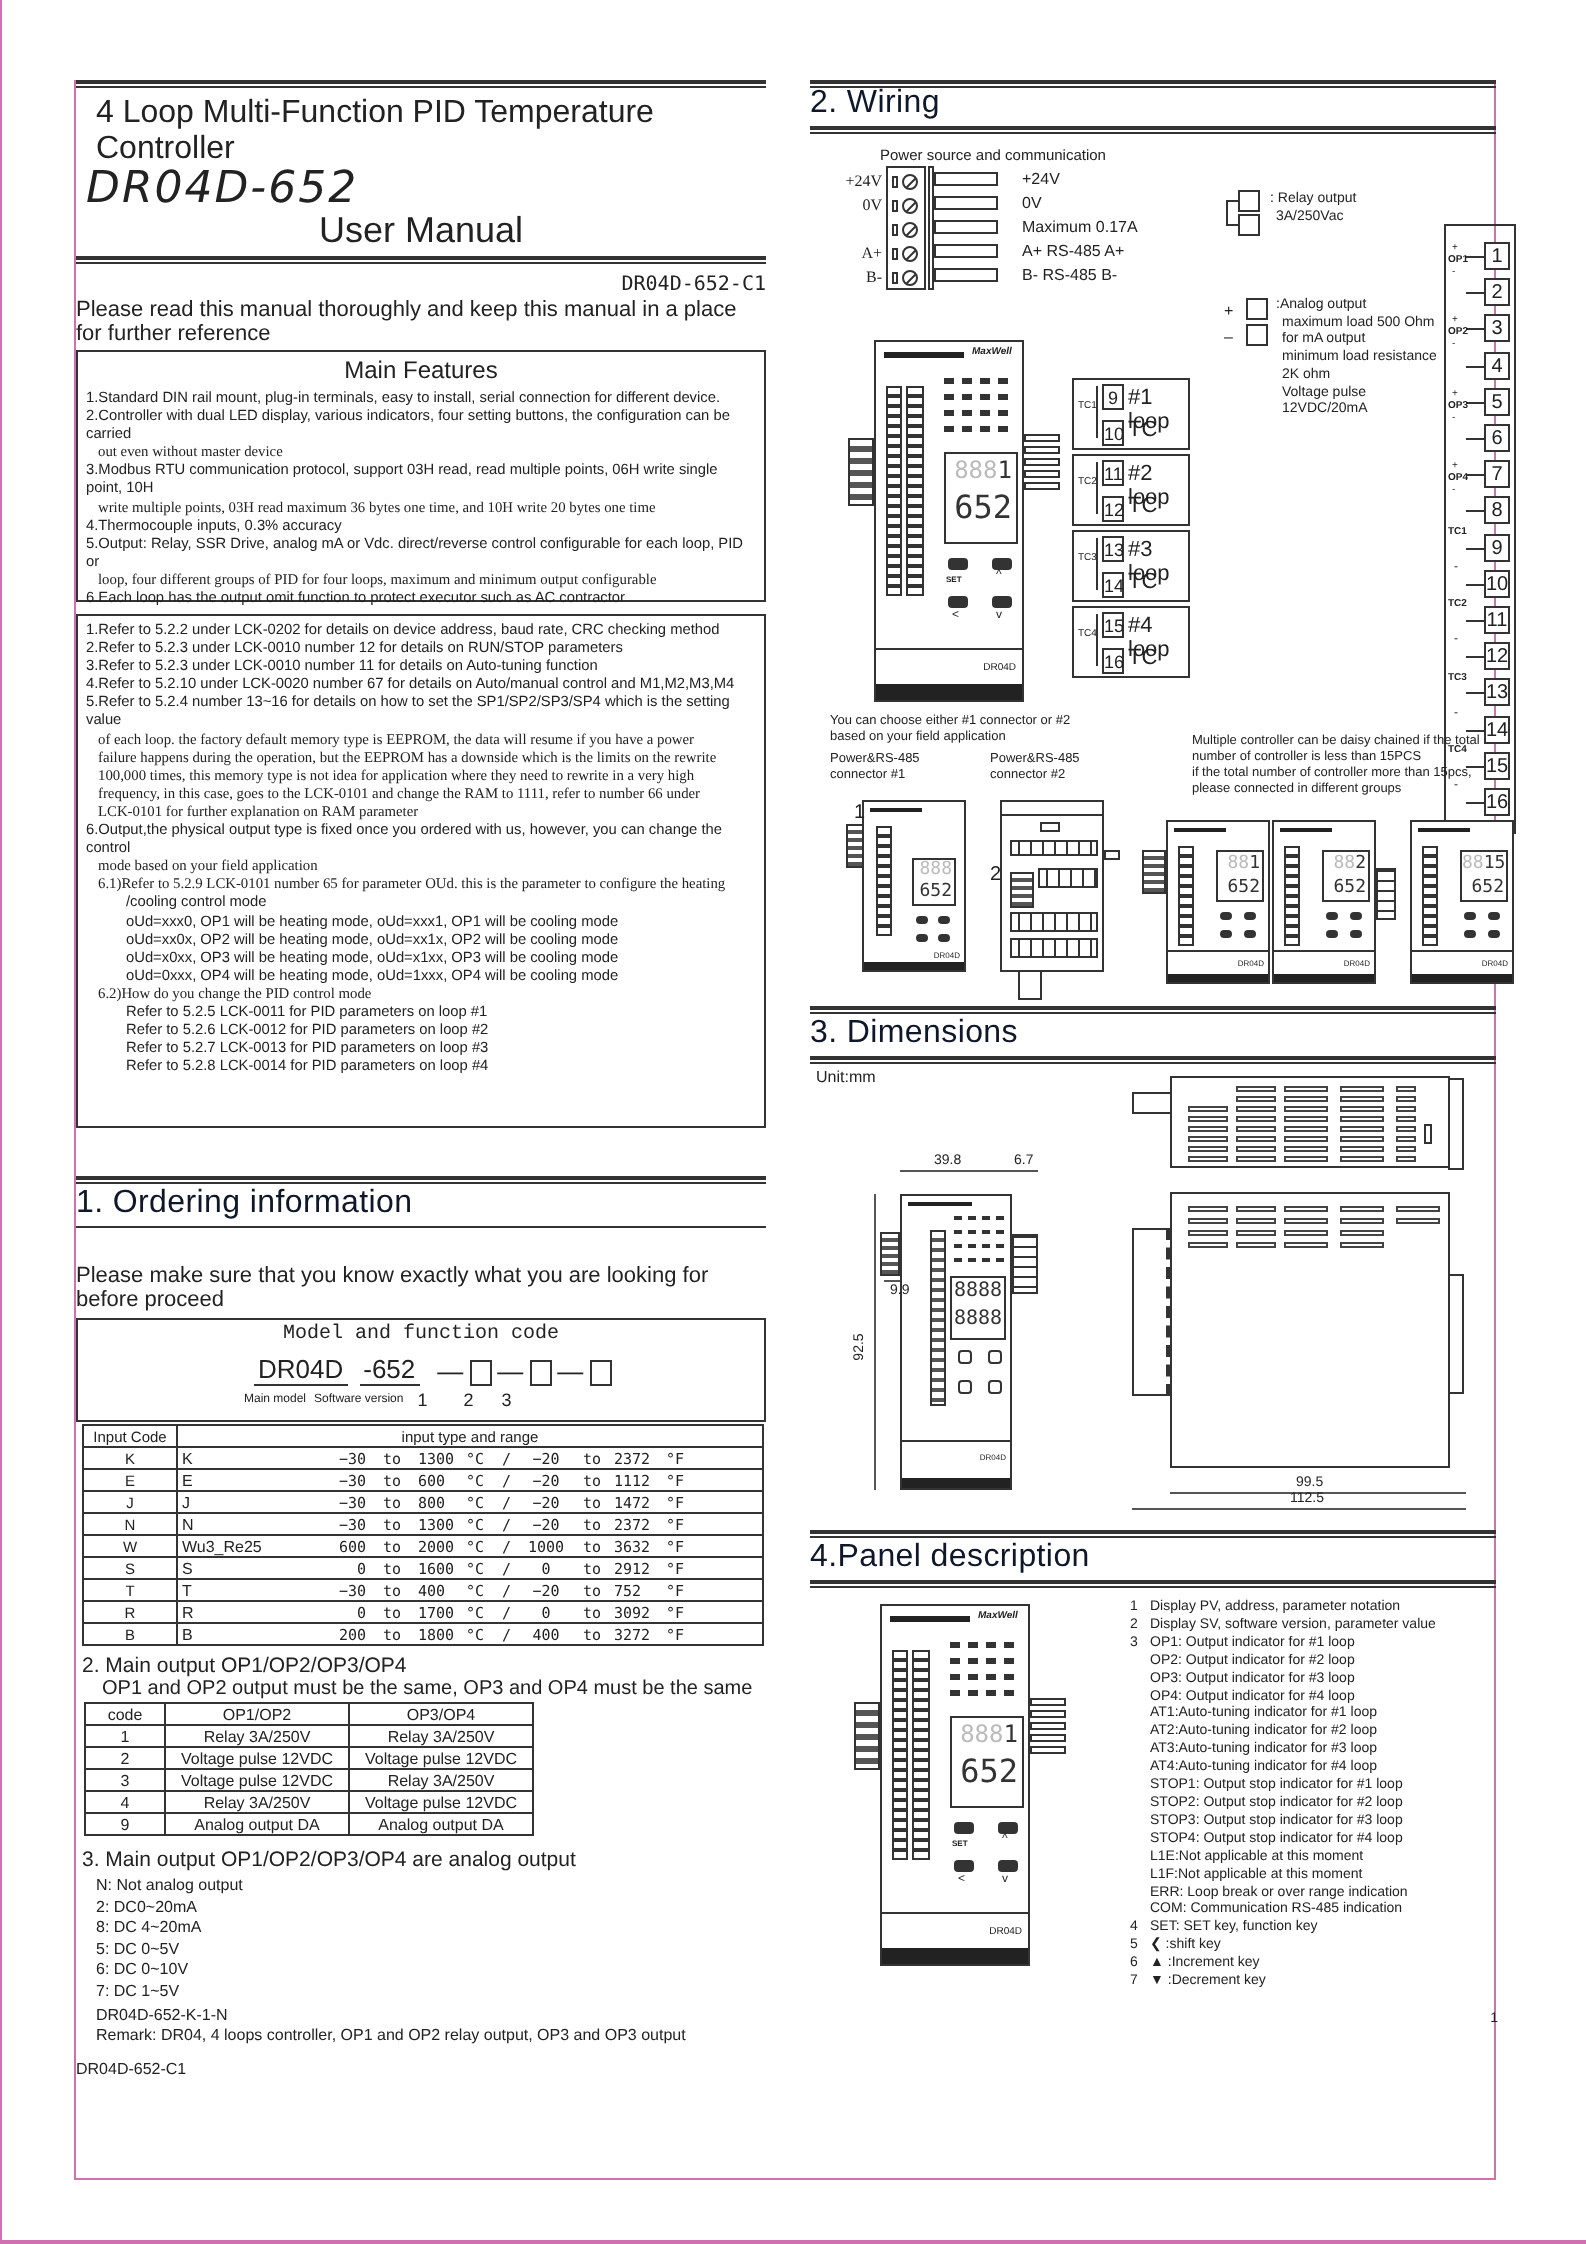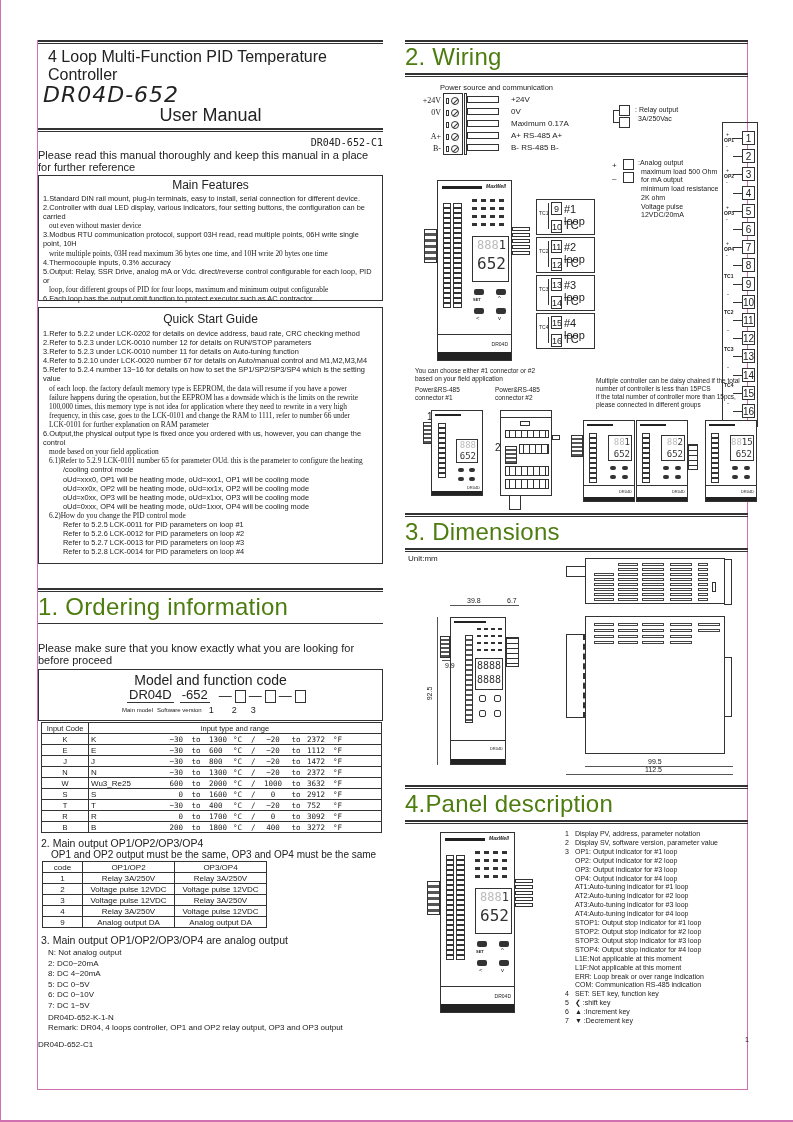--- a/index.html
+++ b/index.html
@@ -6,39 +6,39 @@
   html, body { width: 793px; height: 1122px; background: #fff; overflow: hidden; }
   body { font-family: "Liberation Sans", sans-serif; color: #222; position: relative; }
   .page-border-left { position: absolute; left: 0; top: 0; width: 1px; height: 1122px; background: #d070b0; }
   .page-border-bottom { position: absolute; left: 0; top: 1120px; width: 793px; height: 2px; background: #d070b0; }
   .page-frame { position: absolute; left: 37px; top: 40px; width: 711px; height: 1050px; border-left: 1px solid #d070b0; border-right: 1px solid #d070b0; border-bottom: 1px solid #d070b0; }
   .col { position: absolute; top: 40px; }
   .col-left { left: 38px; width: 345px; }
   .col-right { left: 405px; width: 343px; }
 
   .double-rule { border-top: 2px solid #333; height: 4px; border-bottom: 1px solid #333; }
-  .sec-title { font-size: 24px; font-weight: normal; color: #4d7c0f; padding: 1px 0 2px 0; letter-spacing: 0.2px; }
+  .sec-title { font-size: 16px; font-weight: normal; color: #0f172a; padding: 1px 0 2px 0; letter-spacing: 0.2px; }
 
   
   .title-block { text-align: center; padding-top: 4px; }
   .title-main { font-size: 16px; padding-left: 10px; text-align: left; }
   .title-model { font-size: 22px; font-style: italic; text-align: left; padding-left: 5px; letter-spacing: 1px; font-family: "DejaVu Sans", sans-serif; margin-top: -2px; }
   .title-manual { font-size: 18px; margin-top: -2px; padding-bottom: 2px; }
   .doc-code { text-align: right; font-size: 10px; font-family: "DejaVu Sans Mono", monospace; padding-top: 5px; }
   .intro { font-size: 11px; line-height: 12px; padding-top: 1px; }
 
   .box { border: 1px solid #333; margin-top: 2px; padding: 2px 4px; }
   .box-title { text-align: center; font-size: 12px; padding: 2px 0 3px; }
   .small-list { font-size: 7.4px; line-height: 9.1px; }
   .small-list .ind1 { padding-left: 6px; font-family: Liberation Serif, serif; }
   .small-list .ind3 { padding-left: 20px; }
 
   .order-intro { font-size: 11px; padding-top: 18px; }
   .model-box { border: 1px solid #333; margin-top: 3px; height: 52px; position: relative; }
-  .model-box .mtitle { text-align: center; font-size: 14px; padding-top: 2px; }
+  .model-box .mtitle { text-align: center; font-size: 10px; padding-top: 2px; font-family: Liberation Mono, monospace; }
   .model-code { position: absolute; top: 17px; left: 88px; font-size: 13px; display: flex; align-items: flex-end; }
   .model-code .seg { border-bottom: 1px solid #333; padding: 0 2px; margin-right: 6px; }
   .model-code .dash { margin: 0 3px; }
   .model-code .sq { width: 11px; height: 13px; border: 1px solid #333; display: inline-block; }
   .model-labels { position: absolute; top: 37px; left: 83px; font-size: 6px; display: flex; gap: 4px; }
   .model-labels .num { font-size: 9px; margin-top: -2px; }
 
   .sub-h { font-size: 10.5px; padding-top: 4px; }
   table.input-tbl { border-collapse: collapse; margin-left: 3px; width: 341px; font-size: 7.5px; margin-top: 1px; }
   table.input-tbl td, table.input-tbl th { border: 1px solid #333; padding: 0 2px; height: 11px; font-weight: normal; }
@@ -107,21 +107,20 @@
       <div>3.Modbus RTU communication protocol, support 03H read, read multiple points, 06H write single point, 10H</div>
       <div class="ind1">write multiple points, 03H read maximum 36 bytes one time, and 10H write 20 bytes one time</div>
       <div>4.Thermocouple inputs, 0.3% accuracy</div>
       <div>5.Output: Relay, SSR Drive, analog mA or Vdc. direct/reverse control configurable for each loop, PID or</div>
       <div class="ind1">loop, four different groups of PID for four loops, maximum and minimum output configurable</div>
       <div>6.Each loop has the output omit function to protect executor such as AC contractor</div>
     </div>
   </div>
 
   <div class="box" style="height:257px; margin-top:6px;">
-    <div class="box-title">Quick Start Guide</div>
     <div class="small-list">
       <div>1.Refer to 5.2.2 under LCK-0202 for details on device address, baud rate, CRC checking method</div>
       <div>2.Refer to 5.2.3 under LCK-0010 number 12 for details on RUN/STOP parameters</div>
       <div>3.Refer to 5.2.3 under LCK-0010 number 11 for details on Auto-tuning function</div>
       <div>4.Refer to 5.2.10 under LCK-0020 number 67 for details on Auto/manual control and M1,M2,M3,M4</div>
       <div>5.Refer to 5.2.4 number 13~16 for details on how to set the SP1/SP2/SP3/SP4 which is the setting value</div>
       <div class="ind1">of each loop. the factory default memory type is EEPROM, the data will resume if you have a power</div>
       <div class="ind1">failure happens during the operation, but the EEPROM has a downside which is the limits on the rewrite</div>
       <div class="ind1">100,000 times, this memory type is not idea for application where they need to rewrite in a very high</div>
       <div class="ind1">frequency, in this case, goes to the LCK-0101 and change the RAM to 1111, refer to number 66 under</div>

